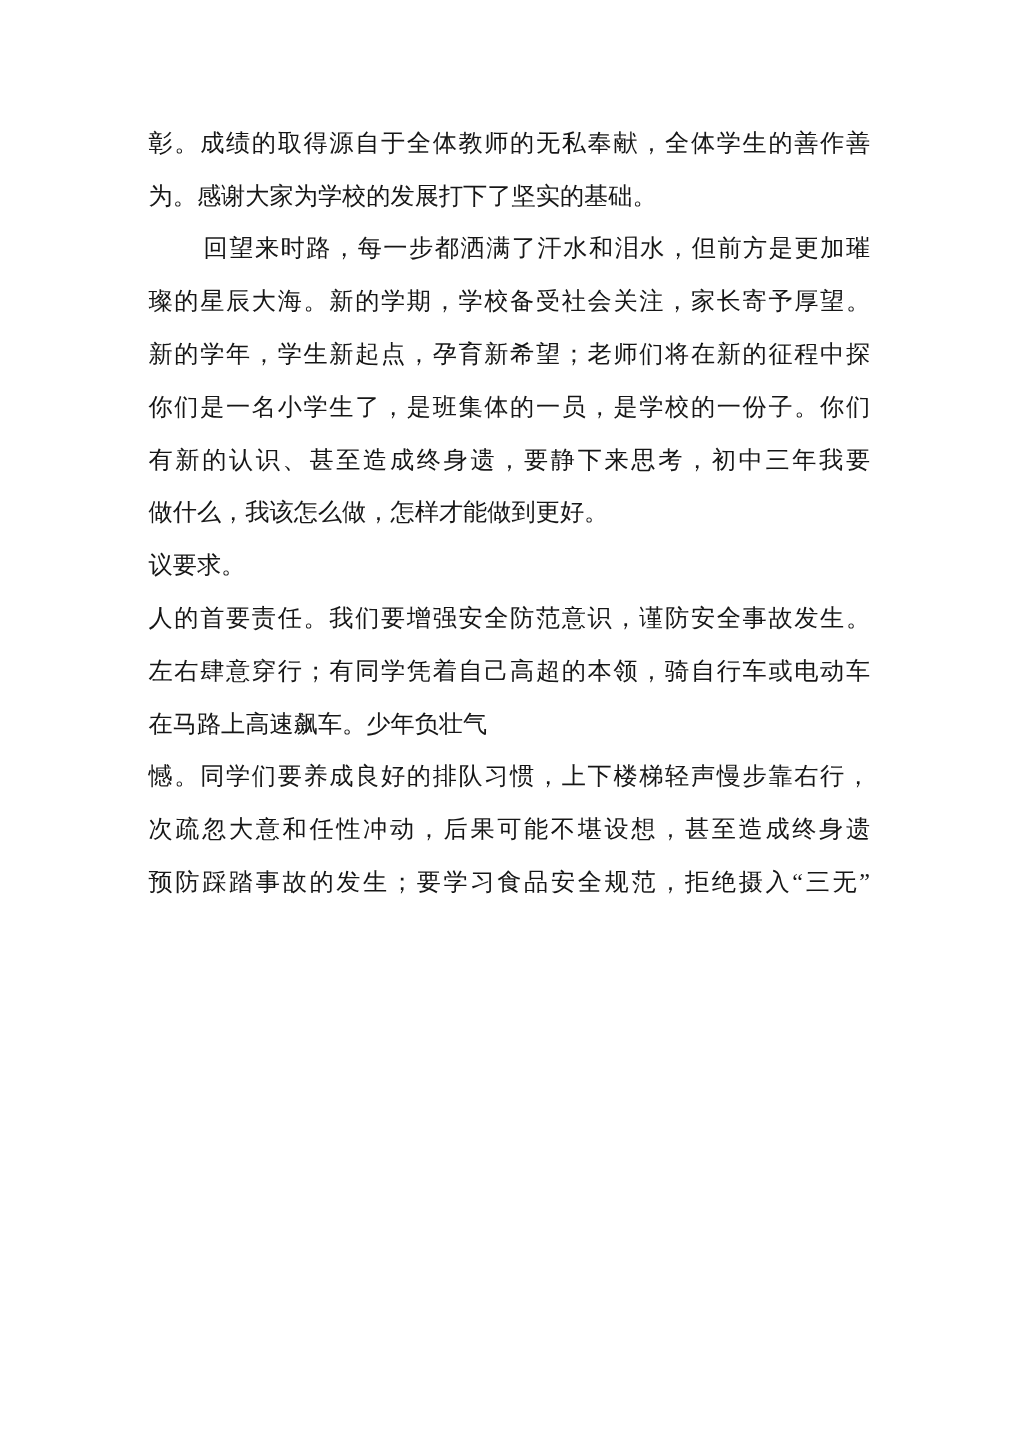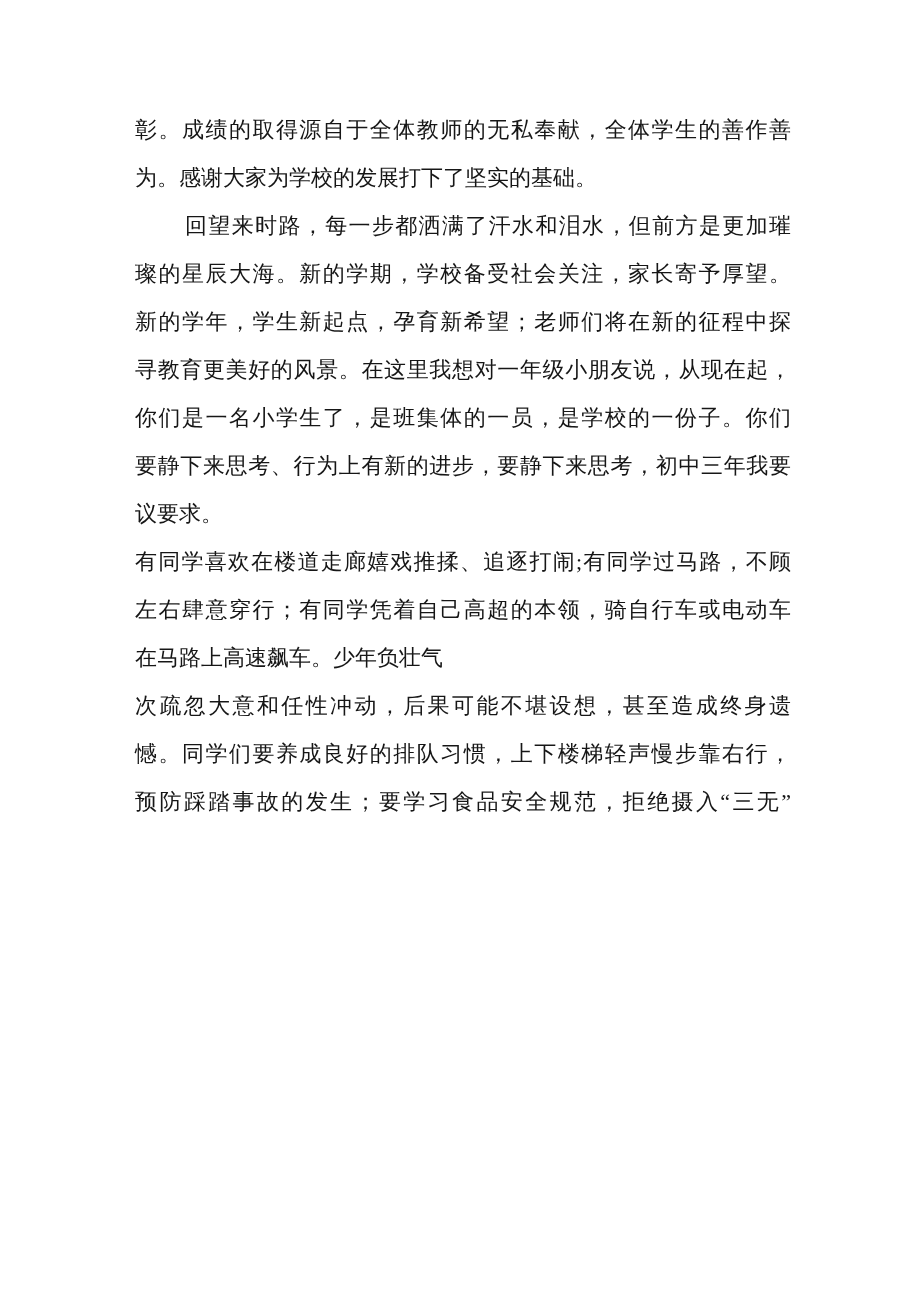--- a/index.html
+++ b/index.html
@@ -44,24 +44,24 @@
 </head>
 <body>
 
 <div class="page">
   <div class="doc">
       <div class="line fill"><span>彰。成绩的取得源自于全体教师的无私奉献，全体学生的善作善</span></div>
       <div class="line"><span>为。感谢大家为学校的发展打下了坚实的基础。</span></div>
       <div class="line fill indent"><span>回望来时路，每一步都洒满了汗水和泪水，但前方是更加璀</span></div>
       <div class="line fill"><span>璨的星辰大海。新的学期，学校备受社会关注，家长寄予厚望。</span></div>
       <div class="line fill"><span>新的学年，学生新起点，孕育新希望；老师们将在新的征程中探</span></div>
-      <div class="line fill"><span>寻教育更美好的风景。在这里我想对一年级小朋友说，从现在起，</span></div>
       <div class="line fill"><span>你们是一名小学生了，是班集体的一员，是学校的一份子。你们</span></div>
-      <div class="line fill"><span>要静下来思考、行为上有新的进步，要静下来思考，初中三年我要</span></div>
+      <div class="line fill"><span>有新的认识、甚至造成终身遗，要静下来思考，初中三年我要</span></div>
+      <div class="line"><span>做什么，我该怎么做，怎样才能做到更好。</span></div>
       <div class="line"><span>议要求。</span></div>
-      <div class="line fill"><span>有同学喜欢在楼道走廊嬉戏推揉、追逐打闹;有同学过马路，不顾</span></div>
+      <div class="line fill"><span>人的首要责任。我们要增强安全防范意识，谨防安全事故发生。</span></div>
       <div class="line fill"><span>左右肆意穿行；有同学凭着自己高超的本领，骑自行车或电动车</span></div>
       <div class="line"><span>在马路上高速飙车。少年负壮气</span></div>
+      <div class="line fill"><span>憾。同学们要养成良好的排队习惯，上下楼梯轻声慢步靠右行，</span></div>
       <div class="line fill"><span>次疏忽大意和任性冲动，后果可能不堪设想，甚至造成终身遗</span></div>
-      <div class="line fill"><span>憾。同学们要养成良好的排队习惯，上下楼梯轻声慢步靠右行，</span></div>
       <div class="line fill"><span>预防踩踏事故的发生；要学习食品安全规范，拒绝摄入“三无”</span></div>
     </div>
 </div>
 
 </body></html>

